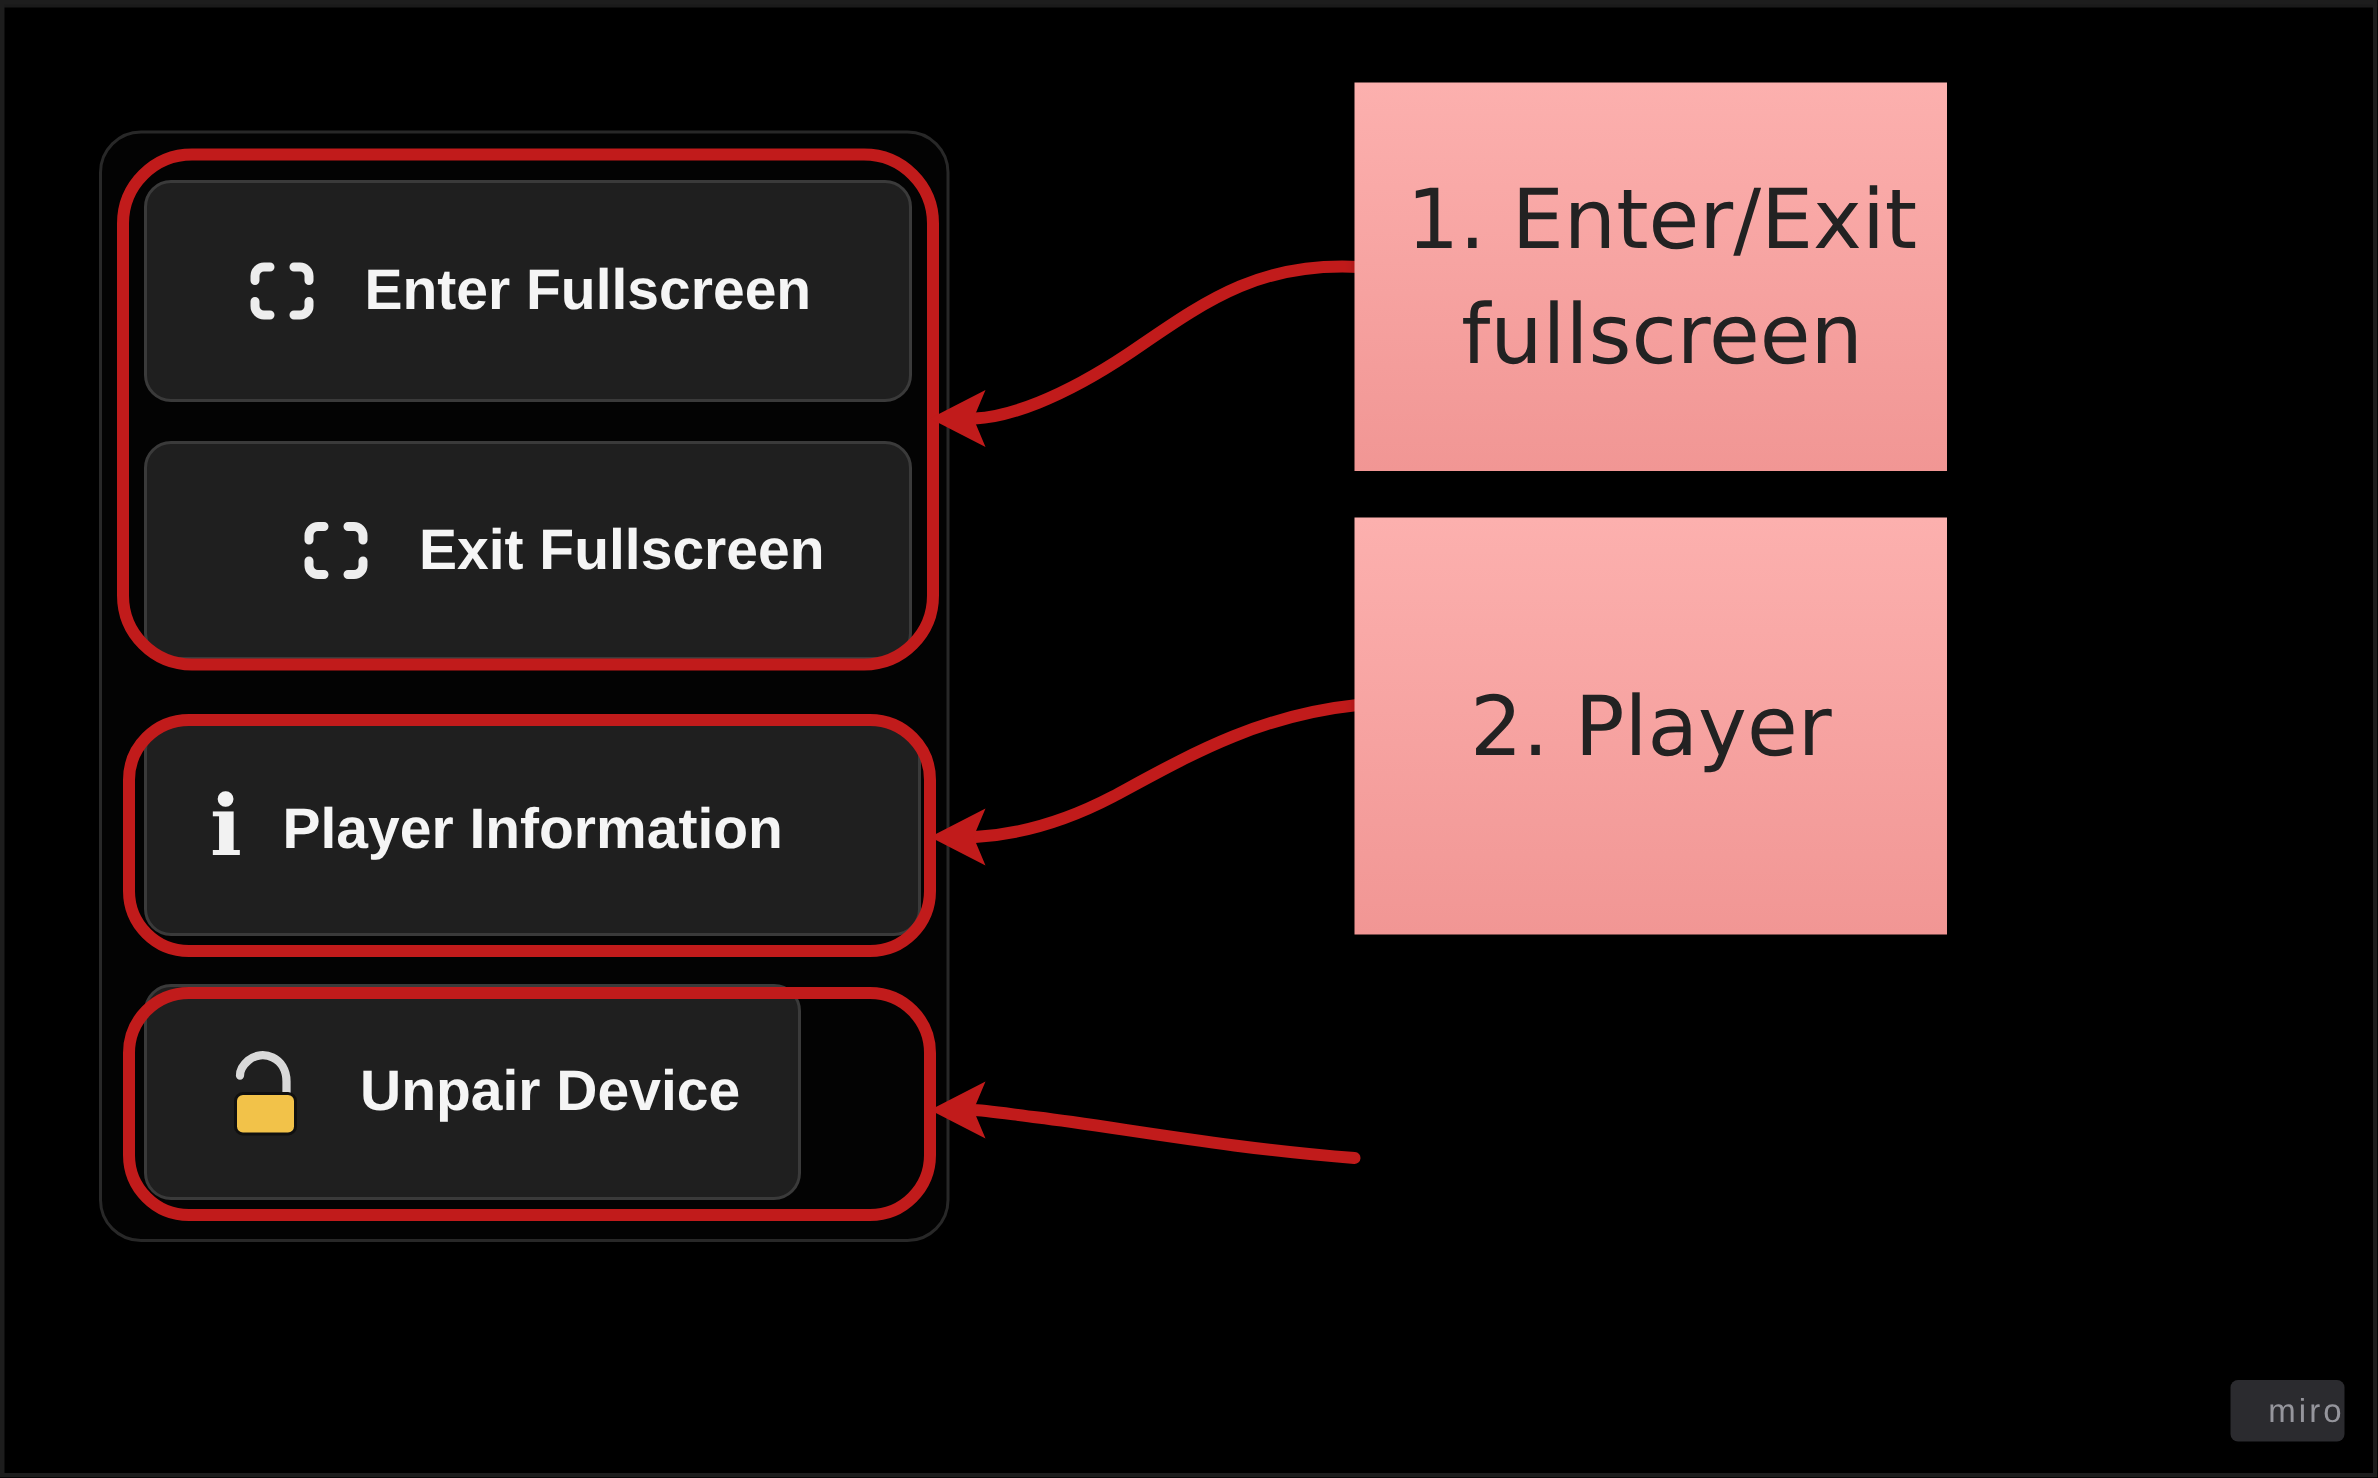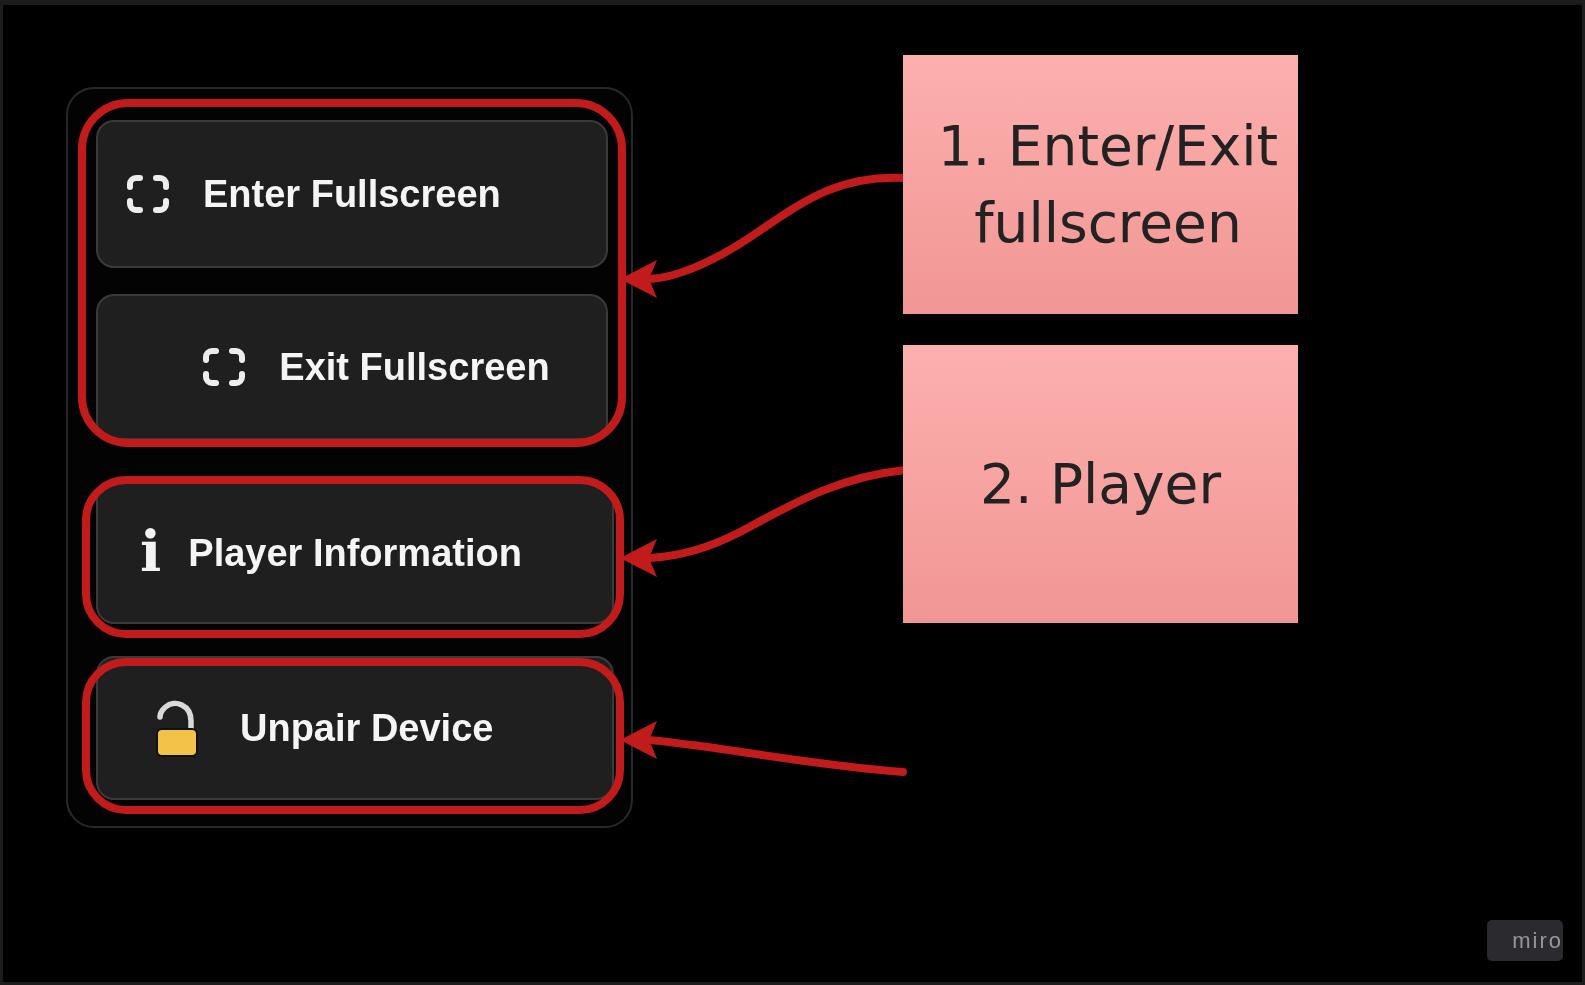--- a/index.html
+++ b/index.html
@@ -17,24 +17,24 @@
   .top-strip{position:absolute;top:0;left:0;right:0;height:5px;background:#1a1a1a;z-index:9;}
 
   
   .panel{position:absolute;left:66px;top:87px;width:567px;height:741px;
          border:2px solid #282828;border-radius:28px;background:#030303;z-index:1;}
   .btn{position:absolute;display:flex;align-items:center;justify-content:flex-start;
        background:var(--btn-bg);border:2px solid var(--btn-border);border-radius:18px;
        color:var(--ink);font-weight:bold;font-size:38px;z-index:2;
        font-family:"Liberation Sans",sans-serif;cursor:pointer;}
   .btn .lbl{white-space:nowrap;}
-  .btn-1{left:96px;top:120px;width:512px;height:148px;padding-left:28px;gap:33px;text-align:center;}
+  .btn-1{left:96px;top:120px;width:512px;height:148px;padding-left:68px;gap:33px;text-align:center;}
   .btn-2{left:96px;top:294px;width:512px;height:146px;padding-left:48px;gap:33px;justify-content:center;}
   .btn-3{left:96px;top:482px;width:518px;height:142px;padding-left:42px;gap:27px;}
-  .btn-4{left:96px;top:656px;width:518px;height:144px;padding-left:52px;gap:38px;}
+  .btn-4{left:96px;top:656px;width:438px;height:144px;padding-left:52px;gap:38px;}
   .icon{flex:0 0 auto;display:flex;align-items:center;justify-content:center;}
   .info-glyph{font-family:"DejaVu Serif",serif;font-weight:bold;font-size:56px;line-height:1;
               color:#f2f2f2;transform:translateY(-2px);}
 
   
   .ring{position:absolute;border:8px solid var(--red);background:transparent;z-index:3;}
   .ring-1{left:78px;top:99px;width:548px;height:348px;border-radius:50px;}
   .ring-2{left:82px;top:476px;width:542px;height:162px;border-radius:44px;}
   .ring-3{left:82px;top:658px;width:542px;height:156px;border-radius:44px;}
 

